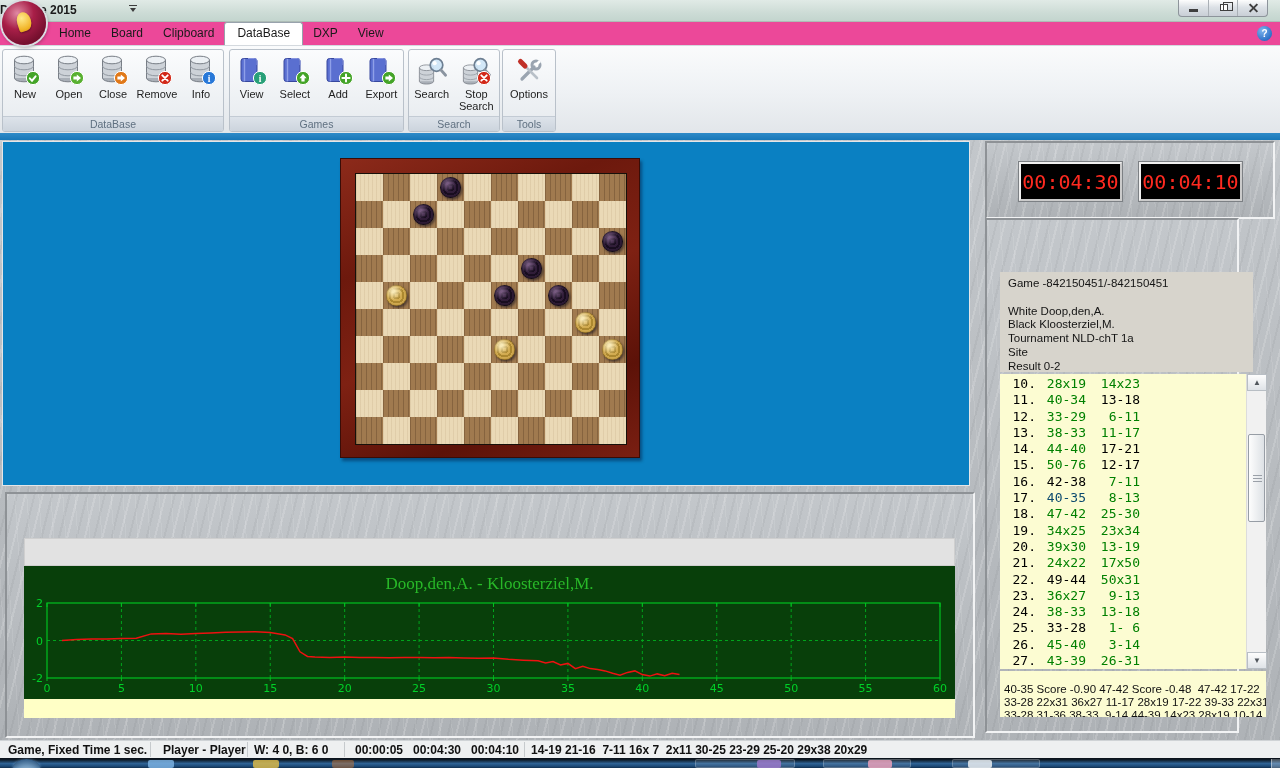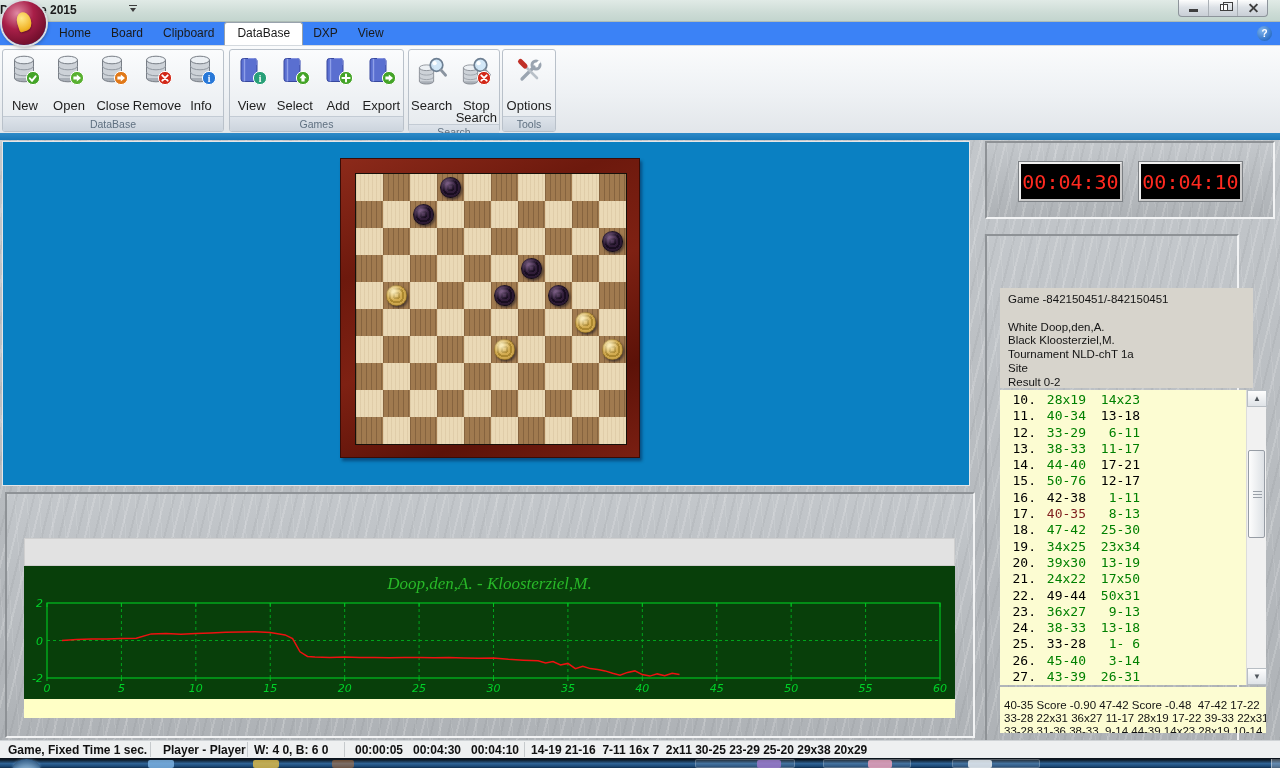--- a/index.html
+++ b/index.html
@@ -33,46 +33,46 @@
   .win-btn { flex:1; position:relative; border-right:1px solid #aab0b6; }
   .win-btn:last-child { border-right:none; }
   .glyph-min { position:absolute; left:10px; bottom:4px; width:9px; height:3px; background:#3f3f3f; }
   .glyph-restore { position:absolute; left:11px; top:4px; width:8px; height:7px; border:1px solid #3f3f3f; background:#fff; }
   .glyph-restore::before { content:""; position:absolute; left:2px; top:-3px; width:8px; height:7px; border:1px solid #3f3f3f; }
   .glyph-close { position:absolute; left:50%; top:50%; width:11px; height:11px; transform:translate(-50%,-50%); }
   .glyph-close::before,.glyph-close::after { content:""; position:absolute; left:5px; top:0; width:2px; height:11px; background:#3f3f3f; }
   .glyph-close::before { transform:rotate(45deg); } .glyph-close::after { transform:rotate(-45deg); }
 
   
-  .tabrow { position:absolute; left:0; top:22px; width:1280px; height:23px; background:#3b82f6; }
+  .tabrow { position:absolute; left:0; top:22px; width:1280px; height:23px; background:#ec4899; }
   .tabs { position:absolute; left:49px; top:0; height:23px; display:flex; }
   .tab { padding:4px 10px 0; font-size:12px; color:#1a1a1a; height:23px; cursor:default; }
   .tab.active { background:#ffffff; border:1px solid #98a2ac; border-bottom:none; border-radius:3px 3px 0 0; padding:3px 12px 0; }
   .help-btn { position:absolute; right:8px; top:26px; width:15px; height:15px; border-radius:50%;
     background:radial-gradient(circle at 35% 30%, #7db4ee, #2f72c8 70%, #1f5aa8); color:#fff; font-size:10px; font-weight:bold; text-align:center; line-height:15px; }
   .ribbon-body { position:absolute; left:0; top:45px; width:1280px; height:88px;
     background:linear-gradient(#fafbfc,#eef1f4 55%,#e2e6ea); border-top:1px solid #d4d9de; }
   .rgroup { position:absolute; top:3px; height:83px; border:1px solid #b9c1ca; border-radius:3px;
     display:flex; flex-direction:column; background:linear-gradient(#fbfcfd,#eef1f4 60%,#e6eaee); }
   .rgroup .btns { flex:1; display:flex; align-items:flex-start; justify-content:space-evenly; padding-top:2px; }
   .rgroup .glabel { height:15px; font-size:10.5px; color:#5f7080; text-align:center; line-height:14px;
     background:linear-gradient(#dde3ea,#ccd4dd); border-radius:0 0 2px 2px; border-top:1px solid #c3cbd4; }
   .rbtn { display:flex; flex-direction:column; align-items:center; width:44px; padding-top:2px; }
   .rbtn .icon { width:32px; height:32px; }
-  .rbtn .rlabel { font-size:13px; color:#1e1e1e; text-align:center; line-height:12px; margin-top:14px; }
+  .rbtn .rlabel { font-size:11px; color:#1e1e1e; text-align:center; line-height:12px; margin-top:2px; }
   .blue-strip { position:absolute; left:0; top:133px; width:1280px; height:7px; background:linear-gradient(#2e8ac8,#1878b8); }
 
   
   .main-bg { position:absolute; left:0; top:140px; width:1280px; height:618px; }
   .board-panel { position:absolute; left:2px; top:1px; width:968px; height:345px; background:#0a80c2; border:1px solid #e4e6e8; }
   .bottom-panel { position:absolute; left:5px; top:352px; width:970px; height:246px;
-    border:2px solid; border-color:#8e9296 #f2f3f4 #f2f3f4 #8e9296;font-style:italic; }
+    border:2px solid; border-color:#8e9296 #f2f3f4 #f2f3f4 #8e9296; }
   .right-clock-panel { position:absolute; left:985px; top:1px; width:290px; height:78px;
     border:2px solid; border-color:#8e9296 #f2f3f4 #f2f3f4 #8e9296; }
-  .right-info-panel { position:absolute; left:985px; top:94px; width:254px; height:515px;
+  .right-info-panel { position:absolute; left:985px; top:78px; width:254px; height:515px;
     border:2px solid; border-color:#8e9296 #f2f3f4 #f2f3f4 #8e9296; }
 
   
   .board-frame { position:absolute; left:337px; top:16px; width:300px; height:300px;
     background:linear-gradient(155deg,#8c2a1a 0%,#6d190d 28%,#7e2113 52%,#5c1208 78%,#7a1f12 100%);
     border:1px solid #3a0c06; box-shadow:2px 3px 3px rgba(0,0,30,.4); }
   .board-grid { position:absolute; left:14px; top:14px; width:272px; height:272px; border:1px solid #17100a;
     display:grid; grid-template-columns:repeat(10,27px); grid-template-rows:repeat(10,27px); }
   .sq-light { background:#ead9b6; background-image:repeating-linear-gradient(90deg, rgba(160,128,88,.14) 0 1px, rgba(0,0,0,0) 1px 4px); }
   .sq-dark { background:#a07a4f; background-image:repeating-linear-gradient(90deg, rgba(66,42,22,.28) 0 1px, rgba(0,0,0,0) 1px 5px); }
@@ -96,21 +96,21 @@
   
   .info-header { position:absolute; left:13px; top:52px; width:253px; height:100px; background:#d7d4cc;
     font-size:11.5px; color:#141414; padding:5px 8px; line-height:13.8px; }
   .info-header div { white-space:pre; }
   .moves-box { position:absolute; left:13px; top:154px; width:246px; height:295px; background:#fcfcd2;
     font-family:"DejaVu Sans Mono",monospace; font-size:13px; overflow:hidden; padding-top:2px; }
   .mrow { display:flex; height:16.3px; line-height:16.3px; }
   .mno { width:36px; text-align:right; color:#000; }
   .mw { width:50px; text-align:right; white-space:pre; }
   .mb { width:54px; text-align:right; white-space:pre; }
-  .mv-green { color:#008000; } .mv-black { color:#000; } .mv-red { color:#7f1d1d; }
+  .mv-green { color:#008000; } .mv-black { color:#000; } .mv-red { color:#0c4a6e; }
   .analysis-box { position:absolute; left:13px; top:451px; width:266px; height:46px; background:#fcfcd2;
     font-size:11.5px; color:#101010; line-height:13px; padding:12px 4px; overflow:hidden; }
   .analysis-box div { white-space:pre; }
 
   
   .vscroll { position:absolute; left:259px; top:154px; width:20px; height:295px; background:#f1f1f1; border-left:1px solid #dcdcdc; }
   .sb-arrow { position:absolute; left:0; width:20px; height:17px; background:linear-gradient(#fdfdfd,#dfe3e7); border:1px solid #b8bec4; text-align:center; font-size:8px; color:#50565c; line-height:16px; }
   .sb-up { top:0; } .sb-down { bottom:0; }
   .sb-thumb { position:absolute; left:1px; top:60px; width:17px; height:88px;
     background:linear-gradient(90deg,#fdfdfd,#dde1e5); border:1px solid #979da5; border-radius:2px; }
@@ -589,21 +589,21 @@
             <span class="mb mv-black">17-21</span>
           </div>
           <div class="mrow">
             <span class="mno">15.</span>
             <span class="mw mv-green">50-76</span>
             <span class="mb mv-black">12-17</span>
           </div>
           <div class="mrow">
             <span class="mno">16.</span>
             <span class="mw mv-black">42-38</span>
-            <span class="mb mv-green">1-11</span>
+            <span class="mb mv-green">7-11</span>
           </div>
           <div class="mrow">
             <span class="mno">17.</span>
             <span class="mw mv-red">40-35</span>
             <span class="mb mv-green">8-13</span>
           </div>
           <div class="mrow">
             <span class="mno">18.</span>
             <span class="mw mv-green">47-42</span>
             <span class="mb mv-green">25-30</span>

